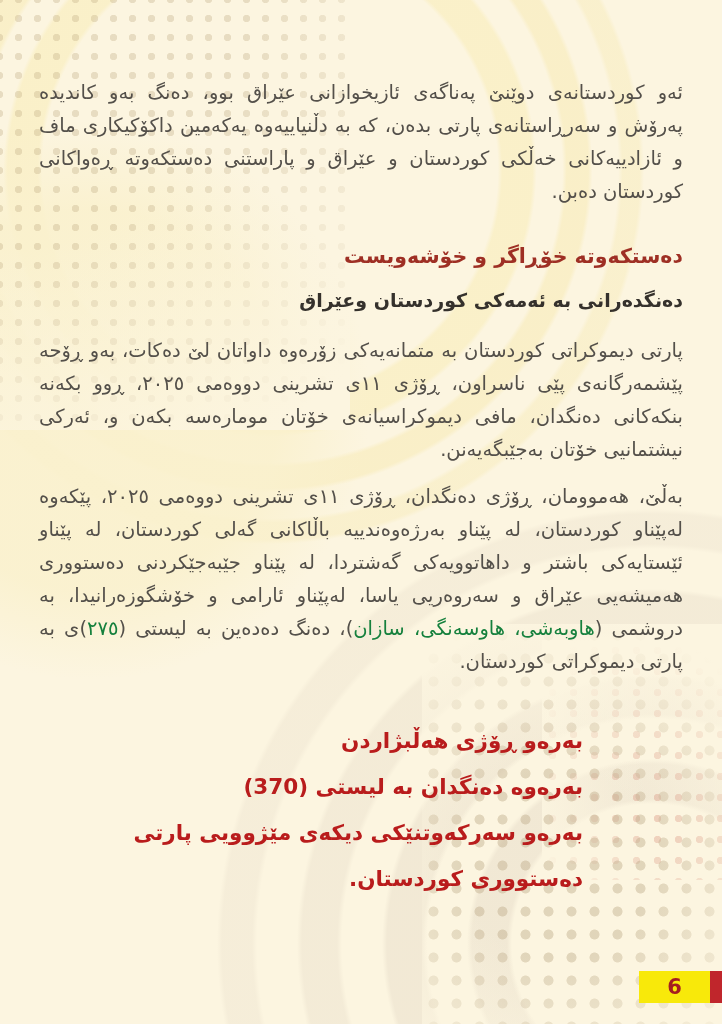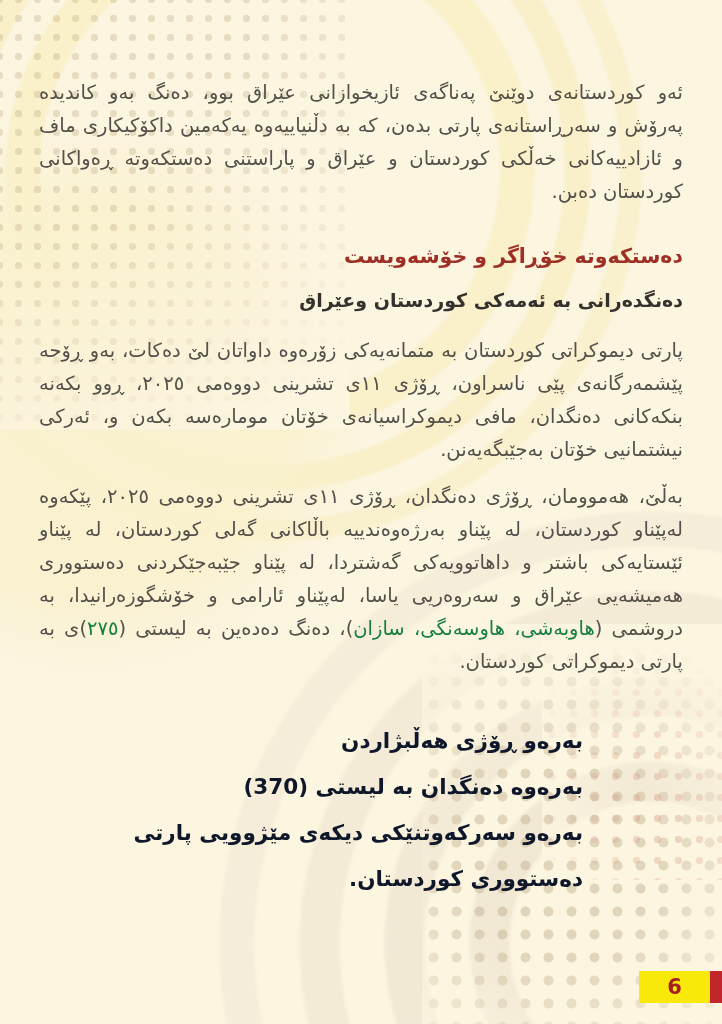--- a/index.html
+++ b/index.html
@@ -109,21 +109,21 @@
   }
   .red-bold { color: #15803d; font-weight: normal; }
   .cta {
     margin: 40px 100px 0 0;
     text-align: right;
   }
   .cta-line {
     font-size: 21.5px;
     line-height: 46px;
     font-weight: bold;
-    color: #0f172a;
+    color: #b91c1c;
   }
   .page-badge {
     position: absolute;
     right: 0; bottom: 21px;
     display: flex;
     z-index: 3;
   }
   .badge-bar { width: 12px; height: 32px; background: #c0262c; }
   .badge-num {
     width: 71px; height: 32px;

